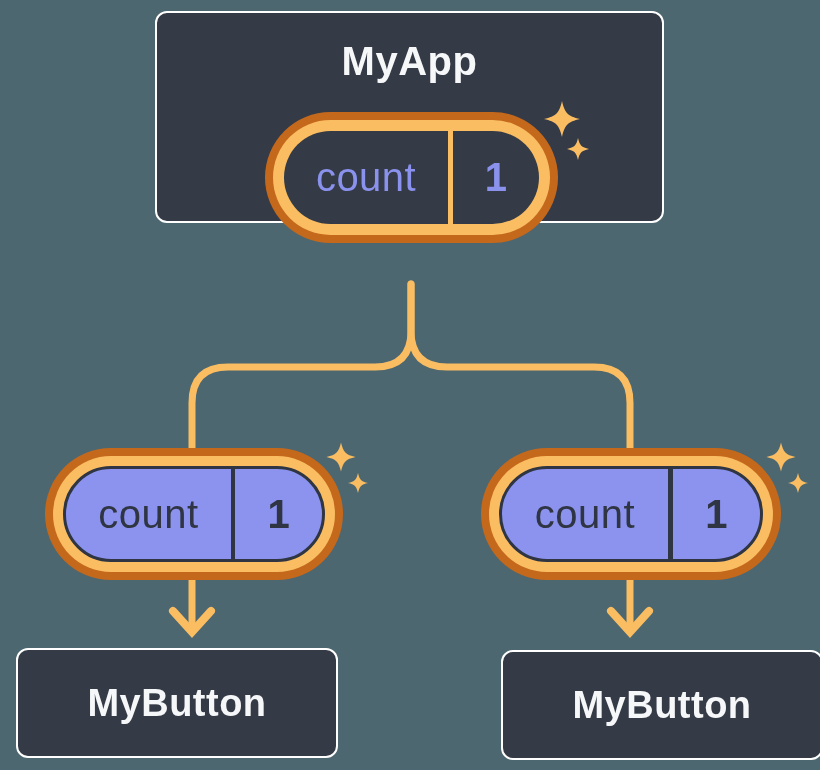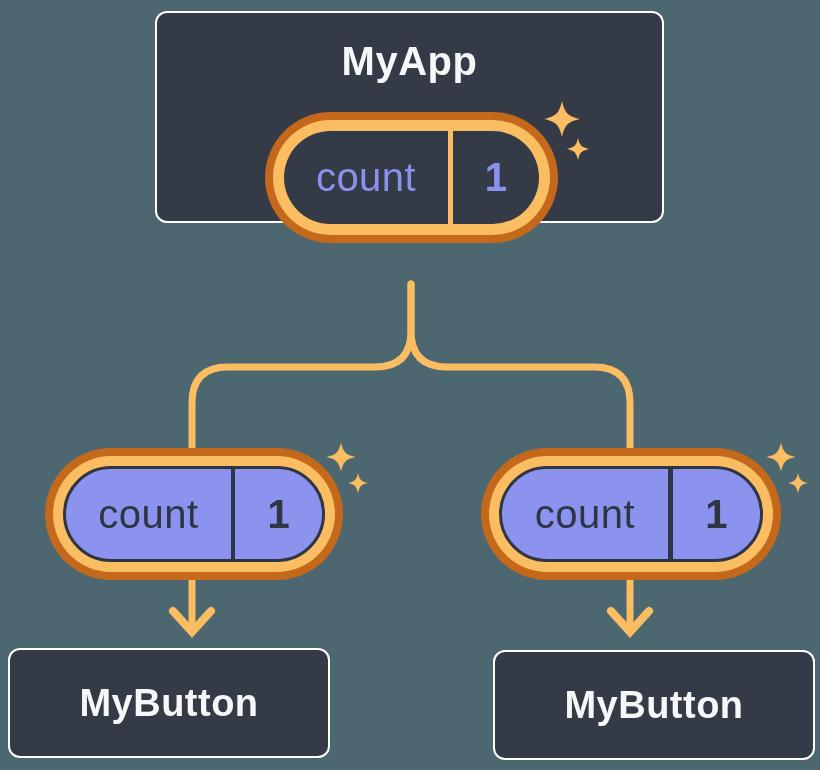--- a/index.html
+++ b/index.html
@@ -21,21 +21,21 @@
     color:#F6F7F9;
   }
   .root-node { left:155px; top:11px; width:509px; height:212px; }
   .node-title {
     text-align:center;
     font-size:40px; font-weight:600; letter-spacing:0.5px;
     margin-top:26px;
   }
   .child-node {
     display:flex; align-items:center; justify-content:center;
-    font-size:38px; font-weight:600; letter-spacing:0.5px;
+    font-size:38px; font-weight:600; letter-spacing:0.5px;margin-left:8px;
   }
   .child-0 { left:8px;  top:648px; width:322px; height:110px; }
   .child-1 { left:493px; top:650px; width:322px; height:110px; }
 
   
   .pill {
     position:absolute;
     background:#C4681C;
     border-radius:999px;
     padding:8px;

